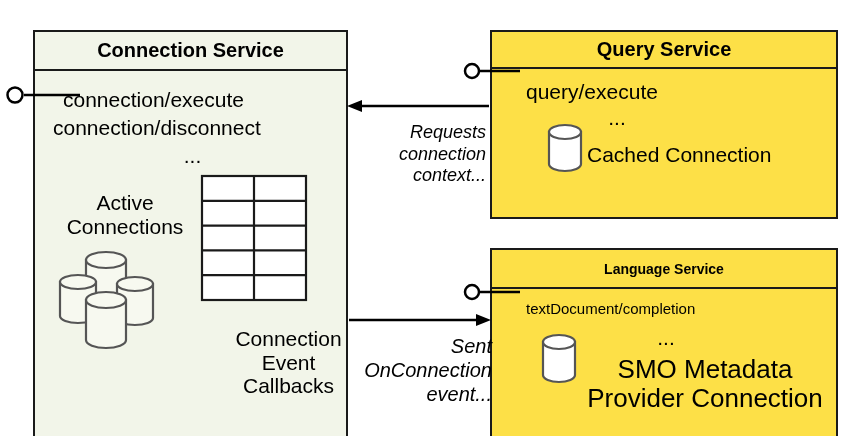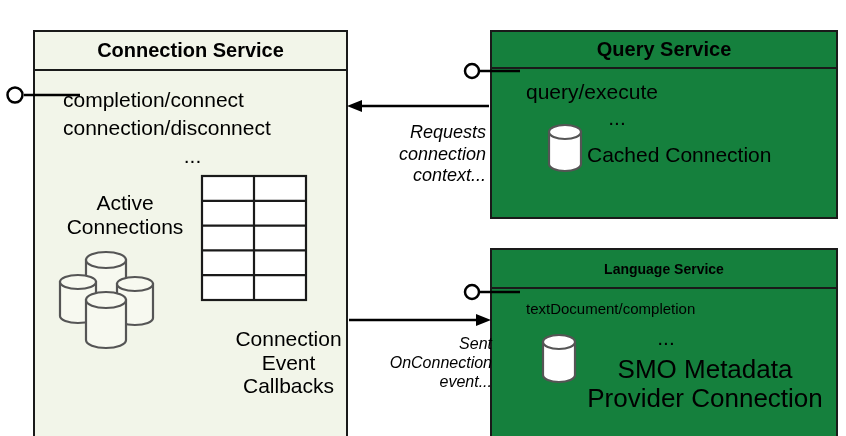--- a/index.html
+++ b/index.html
@@ -23,21 +23,21 @@
   .component {
     position: absolute;
     box-sizing: border-box;
     border: 2px solid #1a1a1a;
     margin-top: 22px;
   }
   .component.green {
     background: #f2f5e9;
   }
   .component.grey {
-    background: #15803d;
+    background: #fde047;
   }
   .comp-header {
     box-sizing: border-box;
     width: 100%;
     text-align: center;
     font-weight: bold;
     color: #000000;
     border-bottom: 2px solid #1a1a1a;
     display: flex;
     align-items: center;
@@ -89,22 +89,22 @@
   #overlay .pickable { pointer-events: auto; }
 </style>
 </head>
 <body>
 
 <div id="canvas">
 
   <div class="component green" style="left:33px; top:8px; width:315px; height:417px;">
     <div class="comp-header" style="height:39px; font-size:20px;">Connection Service</div>
     <div class="comp-body" style="height:374px;">
-      <div class="api-line" style="left:28px; top:17px; font-size:21px;">completion/connect</div>
-      <div class="api-line" style="left:28px; top:45px; font-size:21px;">connection/disconnect</div>
+      <div class="api-line" style="left:28px; top:17px; font-size:21px;">connection/execute</div>
+      <div class="api-line" style="left:18px; top:45px; font-size:21px;">connection/disconnect</div>
       <div class="ellipsis" style="left:0; top:73px; width:315px; font-size:21px;">...</div>
 
       <div class="label-static" style="left:10px; top:120px; width:160px; font-size:21px;">Active
 Connections</div>
 
       <div class="label-static" style="left:176px; top:256px; width:155px; font-size:21px;">Connection
 Event
 Callbacks</div>
     </div>
   </div>
@@ -125,21 +125,21 @@
       <div class="ellipsis" style="left:0; top:37px; width:348px; font-size:21px;">...</div>
       <div class="label-static" style="left:88px; top:66px; width:250px; font-size:26px;">SMO Metadata
 Provider Connection</div>
     </div>
   </div>
 
   <div class="edge-label" style="left:356px; top:122px; width:130px; font-size:18px;">Requests
 connection
 context...</div>
 
-  <div class="edge-label" style="left:352px; top:334px; width:140px; font-size:16px;">Sent
+  <div class="edge-label" style="left:352px; top:334px; width:140px; font-size:20px;">Sent
 OnConnection
 event...</div>
 
   <svg id="overlay" viewBox="0 0 846 436">
 
     <g class="pickable">
       <line x1="24" y1="95" x2="80" y2="95" stroke="#000" stroke-width="2.5"></line>
       <circle cx="15" cy="95" r="7.5" fill="#ffffff" stroke="#000" stroke-width="2.5"></circle>
     </g>
 

